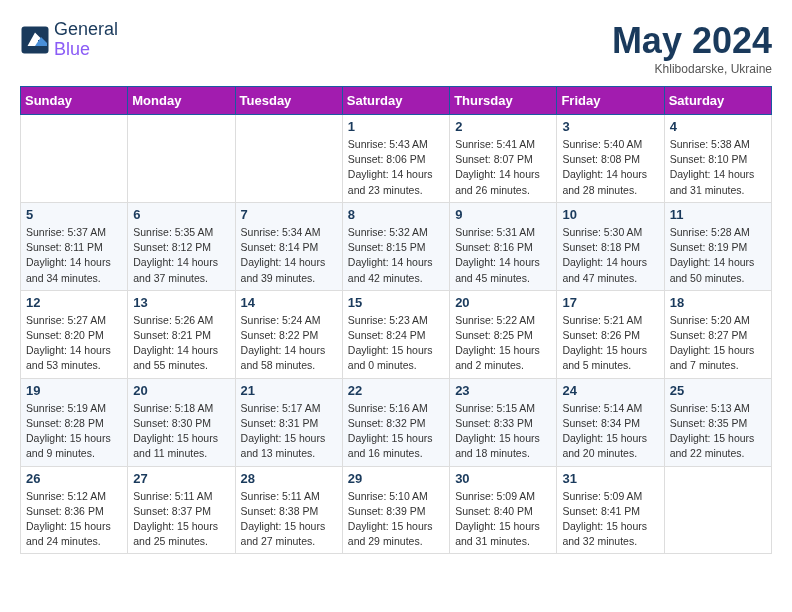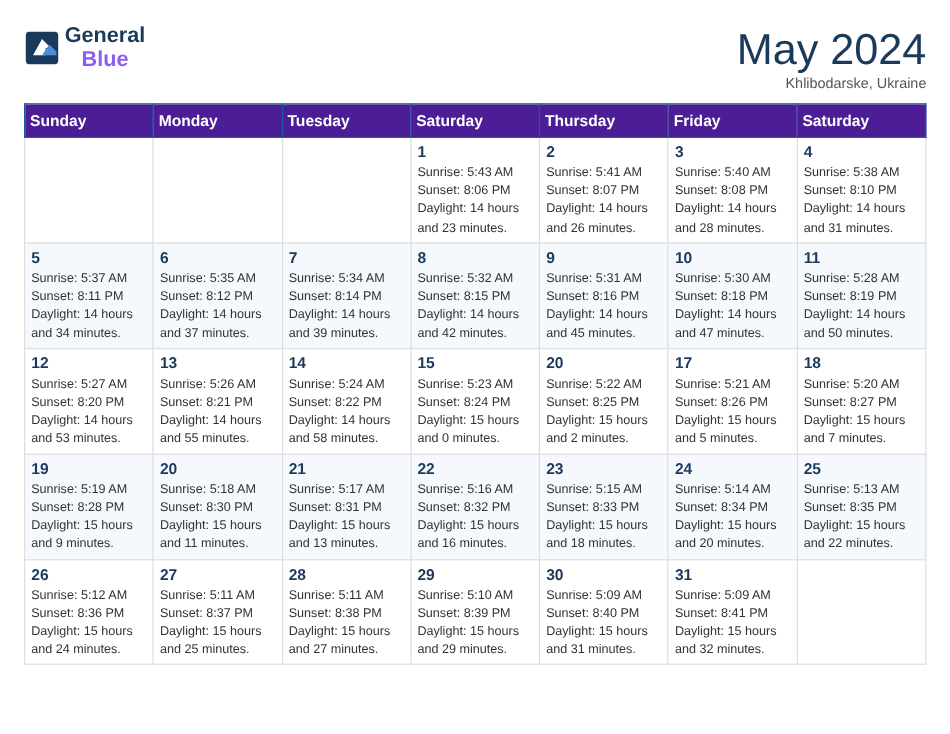--- a/index.html
+++ b/index.html
@@ -15,49 +15,48 @@
       justify-content: space-between;
       align-items: flex-start;
       margin-bottom: 10px;
     }
     .logo {
       display: flex;
       align-items: center;
     }
     .logo-text {
       font-size: 18px;
-      font-weight: bold;
+      font-weight: normal;
       color: #1a3a5c;
       line-height: 1.1;
-      text-align: center;
     }
     .logo-icon {
       width: 30px;
       height: 30px;
       margin-right: 4px;
     }
     .title-block {
       text-align: right;
     }
     .month-title {
       font-size: 36px;
-      font-weight: normal;
+      font-weight: bold;
       color: #1a3a5c;
     }
     .subtitle {
       font-size: 12px;
       color: #555;
     }
     .calendar {
       width: 100%;
       border-collapse: collapse;
       font-size: 11px;
     }
     .calendar thead th {
-      background: #4c1d95;
+      background: #a21caf;
       color: #fff;
       padding: 6px 4px;
       text-align: left;
       font-size: 13px;
       font-weight: bold;
       border: 1px solid #1a5aa0;
     }
     .calendar tbody td {
       border: 1px solid #ddd;
       vertical-align: top;

